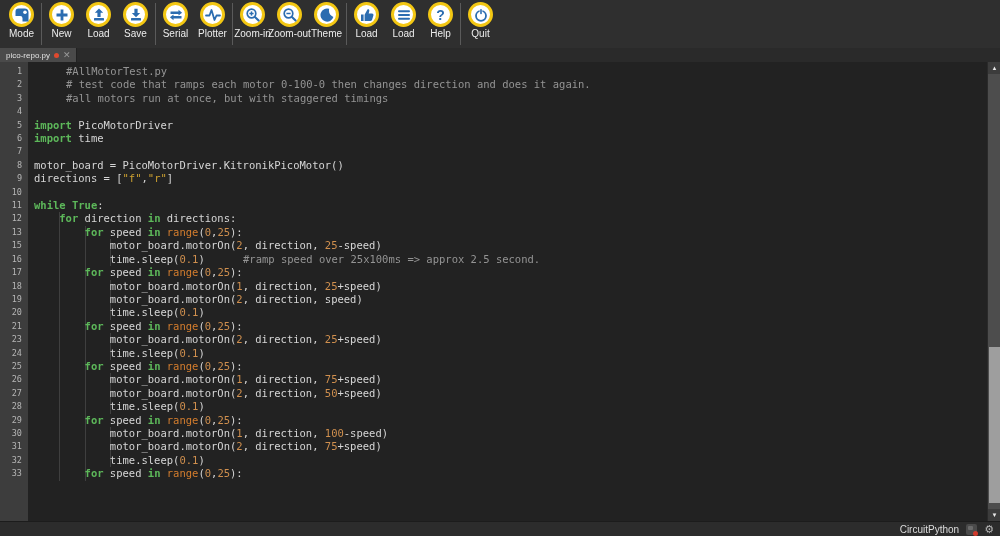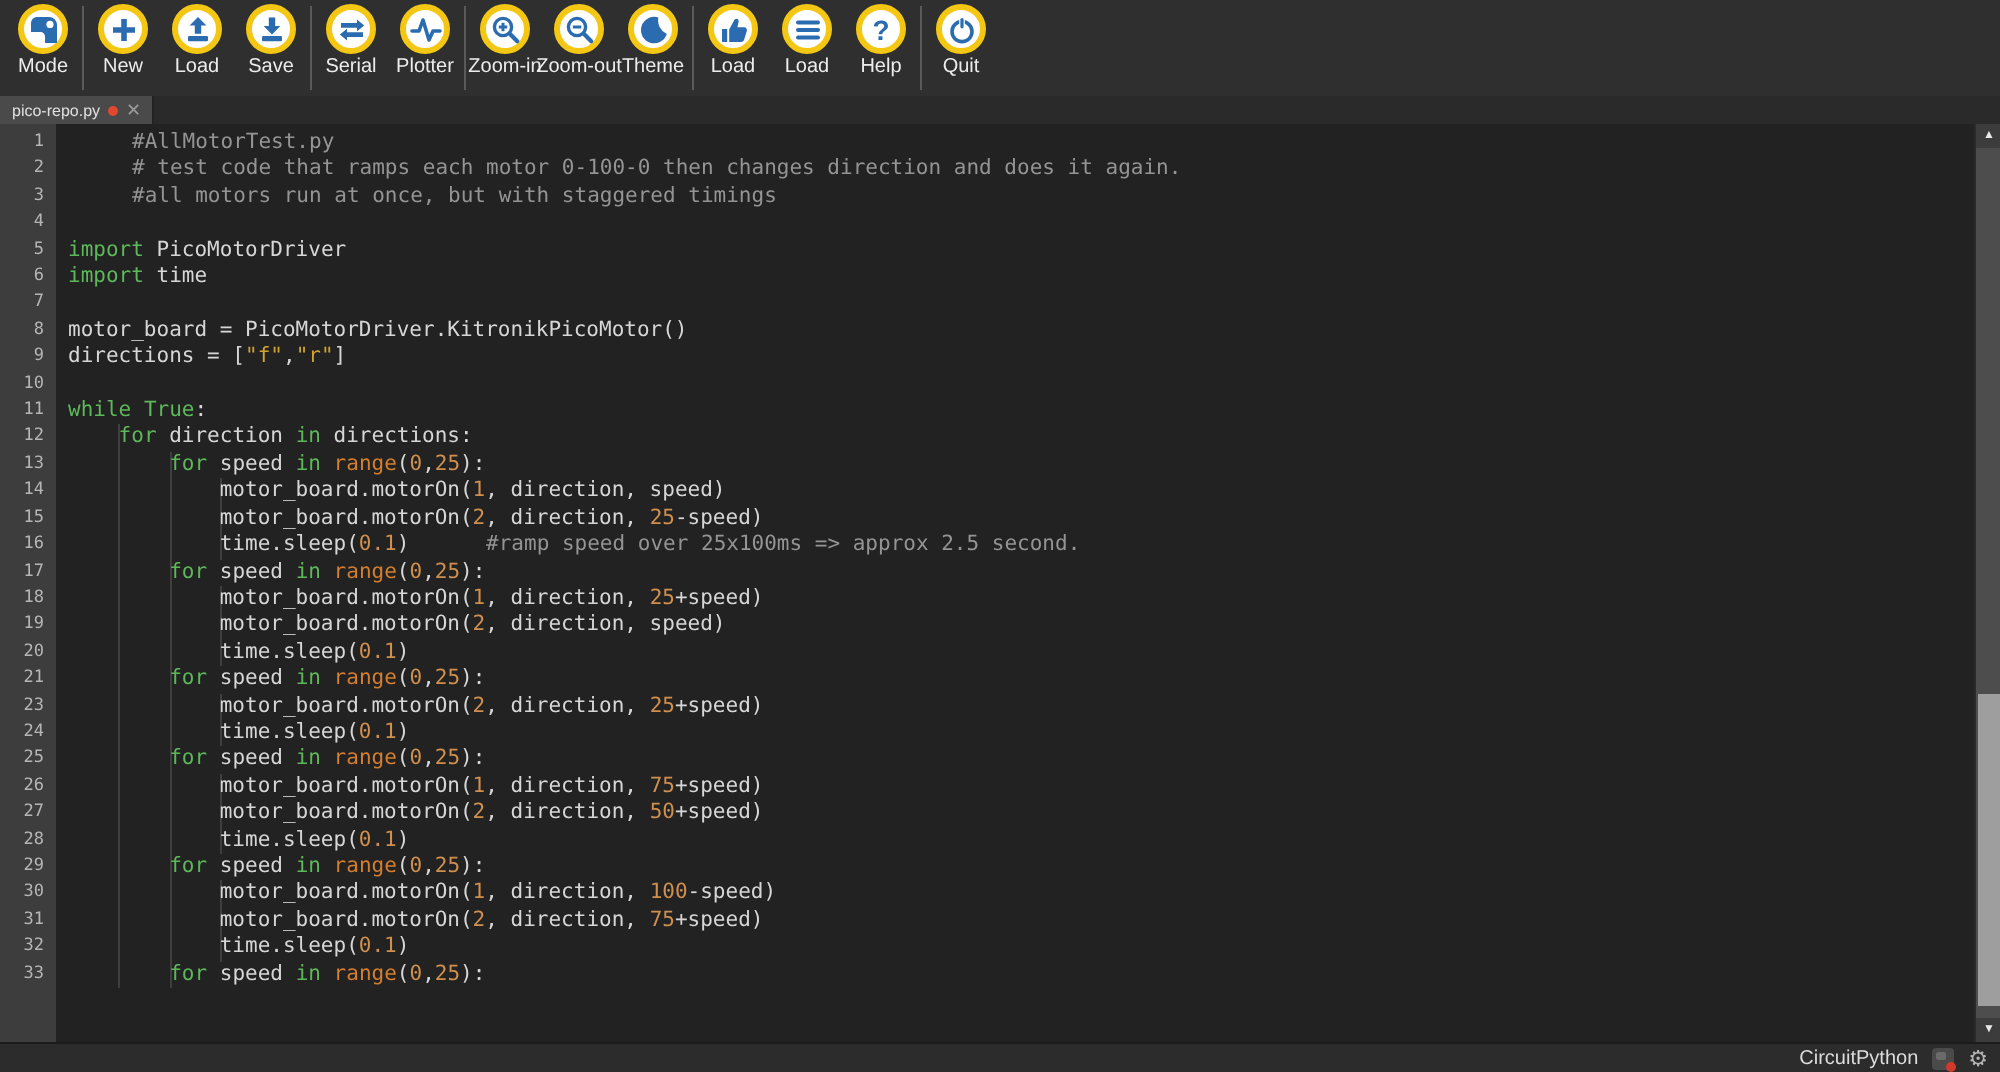--- a/index.html
+++ b/index.html
@@ -35,21 +35,21 @@
   .gutter-bg { position:absolute; left:0; top:0; bottom:0; width:28px; background:#3d3d3d; }
   .lines { position:relative; padding-top:3px; font-family:"DejaVu Sans Mono", monospace; font-size:10.5px; line-height:13.42px; }
   .line { display:flex; height:13.42px; white-space:pre; }
   .ln { flex:0 0 28px; width:28px; text-align:right; padding-right:6px; color:#b5b5b5; font-size:8.5px; line-height:13.42px; position:relative; z-index:1; user-select:none; }
   .codetext { flex:1; padding-left:6px; color:#d6d6d6; background-repeat:no-repeat; }
   .gd1 { background-image:linear-gradient(#3f3f3f,#3f3f3f); background-size:1px 100%,1px 100%,1px 100%; background-position:calc(6px + 4ch) 0; }
   .gd2 { background-image:linear-gradient(#3f3f3f,#3f3f3f),linear-gradient(#3f3f3f,#3f3f3f); background-size:1px 100%,1px 100%; background-position:calc(6px + 4ch) 0, calc(6px + 8ch) 0; }
   .gd3 { background-image:linear-gradient(#3f3f3f,#3f3f3f),linear-gradient(#3f3f3f,#3f3f3f),linear-gradient(#3f3f3f,#3f3f3f); background-size:1px 100%,1px 100%,1px 100%; background-position:calc(6px + 4ch) 0, calc(6px + 8ch) 0, calc(6px + 12ch) 0; }
   .tk-t { color:#d6d6d6; }
   .tk-c { color:#949494;margin-left:32px; }
-  .tk-k { color:#5db85a; font-weight:normal; }
+  .tk-k { color:#5db85a; font-weight:bold; }
   .tk-n { color:#cf8f4e; }
   .tk-b { color:#d57e2e; }
   .tk-s { color:#cfa331; }
 
   
   .vscroll { position:absolute; right:0; top:0; bottom:0; width:13px; background:#4d4d4d; border-left:1px solid #2a2a2a; }
   .sb-arrow { position:absolute; left:0; width:13px; height:12px; background:#3c3c3c; color:#e8e8e8; font-size:6px; line-height:12px; text-align:center; cursor:pointer; }
   .sb-up { top:0; }
   .sb-down { bottom:0; }
   .sb-thumb { position:absolute; left:1px; width:11px; top:62%; height:34%; background:#9e9e9e; cursor:pointer; }
@@ -252,21 +252,20 @@
         <div class="line"><span class="ln">4</span><span class="codetext"></span></div>
         <div class="line"><span class="ln">5</span><span class="codetext"><span class="tk-k">import</span><span class="tk-t"> PicoMotorDriver</span></span></div>
         <div class="line"><span class="ln">6</span><span class="codetext"><span class="tk-k">import</span><span class="tk-t"> time</span></span></div>
         <div class="line"><span class="ln">7</span><span class="codetext"></span></div>
         <div class="line"><span class="ln">8</span><span class="codetext"><span class="tk-t">motor_board = PicoMotorDriver.KitronikPicoMotor()</span></span></div>
         <div class="line"><span class="ln">9</span><span class="codetext"><span class="tk-t">directions = [</span><span class="tk-s">"f"</span><span class="tk-t">,</span><span class="tk-s">"r"</span><span class="tk-t">]</span></span></div>
         <div class="line"><span class="ln">10</span><span class="codetext"></span></div>
         <div class="line"><span class="ln">11</span><span class="codetext"><span class="tk-k">while</span><span class="tk-t"> </span><span class="tk-k">True</span><span class="tk-t">:</span></span></div>
         <div class="line"><span class="ln">12</span><span class="codetext gd1"><span class="tk-t">    </span><span class="tk-k">for</span><span class="tk-t"> direction </span><span class="tk-k">in</span><span class="tk-t"> directions:</span></span></div>
         <div class="line"><span class="ln">13</span><span class="codetext gd2"><span class="tk-t">        </span><span class="tk-k">for</span><span class="tk-t"> speed </span><span class="tk-k">in</span><span class="tk-t"> </span><span class="tk-b">range</span><span class="tk-t">(</span><span class="tk-n">0</span><span class="tk-t">,</span><span class="tk-n">25</span><span class="tk-t">):</span></span></div>
-        <div class="line"><span class="ln">14</span><span class="codetext gd3"><span class="tk-t">            motor_board.motorOn(</span><span class="tk-n">1</span><span class="tk-t">, direction, speed)</span></span></div>
         <div class="line"><span class="ln">15</span><span class="codetext gd3"><span class="tk-t">            motor_board.motorOn(</span><span class="tk-n">2</span><span class="tk-t">, direction, </span><span class="tk-n">25</span><span class="tk-t">-speed)</span></span></div>
         <div class="line"><span class="ln">16</span><span class="codetext gd3"><span class="tk-t">            time.sleep(</span><span class="tk-n">0.1</span><span class="tk-t">) </span><span class="tk-c">#ramp speed over 25x100ms =&gt; approx 2.5 second.</span></span></div>
         <div class="line"><span class="ln">17</span><span class="codetext gd2"><span class="tk-t">        </span><span class="tk-k">for</span><span class="tk-t"> speed </span><span class="tk-k">in</span><span class="tk-t"> </span><span class="tk-b">range</span><span class="tk-t">(</span><span class="tk-n">0</span><span class="tk-t">,</span><span class="tk-n">25</span><span class="tk-t">):</span></span></div>
         <div class="line"><span class="ln">18</span><span class="codetext gd3"><span class="tk-t">            motor_board.motorOn(</span><span class="tk-n">1</span><span class="tk-t">, direction, </span><span class="tk-n">25</span><span class="tk-t">+speed)</span></span></div>
         <div class="line"><span class="ln">19</span><span class="codetext gd3"><span class="tk-t">            motor_board.motorOn(</span><span class="tk-n">2</span><span class="tk-t">, direction, speed)</span></span></div>
         <div class="line"><span class="ln">20</span><span class="codetext gd3"><span class="tk-t">            time.sleep(</span><span class="tk-n">0.1</span><span class="tk-t">)</span></span></div>
         <div class="line"><span class="ln">21</span><span class="codetext gd2"><span class="tk-t">        </span><span class="tk-k">for</span><span class="tk-t"> speed </span><span class="tk-k">in</span><span class="tk-t"> </span><span class="tk-b">range</span><span class="tk-t">(</span><span class="tk-n">0</span><span class="tk-t">,</span><span class="tk-n">25</span><span class="tk-t">):</span></span></div>
         <div class="line"><span class="ln">23</span><span class="codetext gd3"><span class="tk-t">            motor_board.motorOn(</span><span class="tk-n">2</span><span class="tk-t">, direction, </span><span class="tk-n">25</span><span class="tk-t">+speed)</span></span></div>
         <div class="line"><span class="ln">24</span><span class="codetext gd3"><span class="tk-t">            time.sleep(</span><span class="tk-n">0.1</span><span class="tk-t">)</span></span></div>
         <div class="line"><span class="ln">25</span><span class="codetext gd2"><span class="tk-t">        </span><span class="tk-k">for</span><span class="tk-t"> speed </span><span class="tk-k">in</span><span class="tk-t"> </span><span class="tk-b">range</span><span class="tk-t">(</span><span class="tk-n">0</span><span class="tk-t">,</span><span class="tk-n">25</span><span class="tk-t">):</span></span></div>

